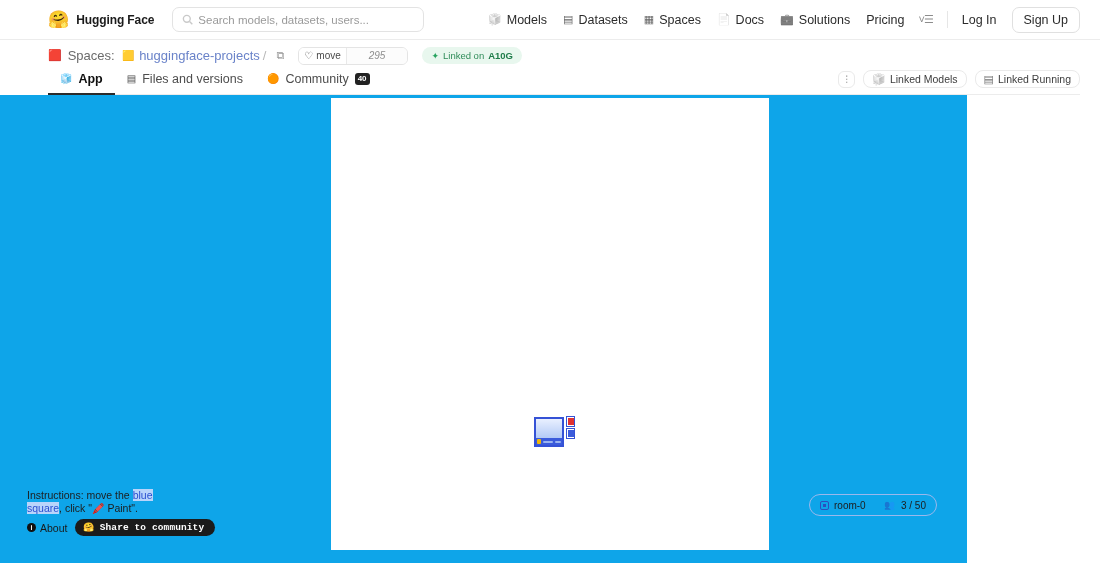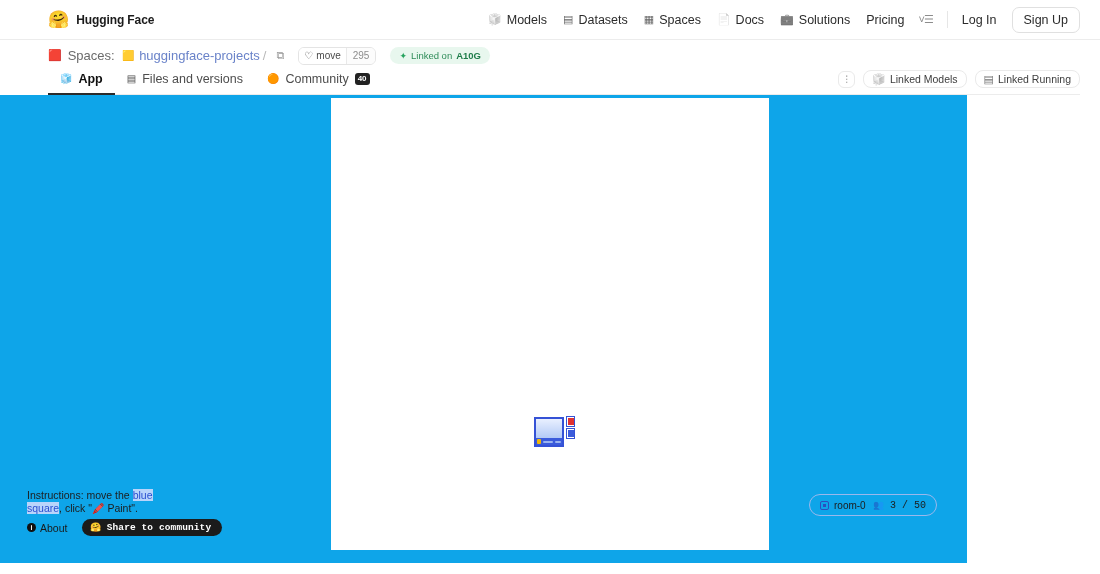--- a/index.html
+++ b/index.html
@@ -72,22 +72,22 @@
 
   .like-group {
     margin-left: 14px; display: flex; align-items: stretch;
     border: 1px solid #e4e4e4; border-radius: 6px; overflow: hidden; height: 18px;
   }
   .like-btn {
     display: flex; align-items: center; gap: 3px;
     padding: 0 5px; font-size: 10px; color: #4a4a4a; cursor: pointer; background: #fff;
   }
   .like-count {
-    padding: 0 6px; font-size: 10px; color: #8d8d8d;
-    border-left: 1px solid #e9e9e9; display: flex; align-items: center; background: #fcfcfc;
+    padding: 0 22px; font-size: 10px; color: #8d8d8d;
+    border-left: 1px solid #e9e9e9; display: flex; align-items: center; background: #fcfcfc; font-style: italic;
   }
   .run-badge {
     margin-left: 14px; display: flex; align-items: center; gap: 4px;
     background: #e8f7ee; border-radius: 9px; padding: 2px 9px; height: 17px;
   }
   .run-ico { color: #26a35e; font-size: 9px; }
   .run-txt { font-size: 9.5px; color: #2f8c59; }
   .run-hw { font-size: 9.5px; color: #1f7d4a; font-weight: bold; }
 
   .tabs-row {
@@ -165,21 +165,21 @@
   
   .instructions {
     position: absolute; left: 27px; bottom: 47px;
     font-size: 10.5px; color: #1d1d1d; line-height: 1.28; width: 160px;
   }
   .hl { background: #b9d4fb; color: #2a4fd0; }
   .crayon-inline { font-size: 10px; }
 
   .bottom-left-bar {
     position: absolute; left: 27px; bottom: 27px;
-    display: flex; align-items: center; gap: 15px;
+    display: flex; align-items: center; gap: 8px;
   }
   .about-btn {
     display: flex; align-items: center; gap: 4px;
     font-size: 10.5px; color: #1a1a1a; cursor: pointer;
   }
   .about-ico {
     width: 9px; height: 9px; border-radius: 50%; background: #111;
     color: #fff; font-size: 7px; display: flex; align-items: center; justify-content: center;
     font-weight: bold;
   }
@@ -202,31 +202,38 @@
   }
   .room-left { display: flex; align-items: center; gap: 5px; }
   .room-sel-ico {
     width: 9px; height: 9px; border: 1.5px solid #2b4fbf; border-radius: 2px;
     display: flex; align-items: center; justify-content: center;
   }
   .room-sel-dot { width: 3px; height: 3px; background: #2b4fbf; }
   .room-name { font-size: 10px; color: #1c1c1c; }
   .room-right { display: flex; align-items: center; gap: 5px; }
   .people-ico { font-size: 9px; color: #1c1c1c; }
-  .room-count { font-size: 10px; color: #1c1c1c; font-family: Liberation Mono, monospace; }
+  .room-count { font-size: 10px; color: #1c1c1c; }
 </style>
 </head>
 <body>
 
 <div class="hf-header">
   <div class="brand">
     <span class="brand-logo">🤗</span>
     <span class="brand-name">Hugging Face</span>
   </div>
 
+  <div class="search-wrap">
+    <svg class="search-ico" viewBox="0 0 16 16" fill="none" stroke="#888" stroke-width="2">
+      <circle cx="7" cy="7" r="5"></circle>
+        <line x1="11" y1="11" x2="15" y2="15"></line>
+    </svg>
+    <input class="search-input" type="text" placeholder="Search models, datasets, users..." style="">
+  </div>
 
   <div class="nav-right">
     <div class="nav-links">
       <div class="nav-link">
         <span class="nav-ico">🧊</span>
         <span>Models</span>
       </div>
       <div class="nav-link">
         <span class="nav-ico">▤</span>
         <span>Datasets</span>

